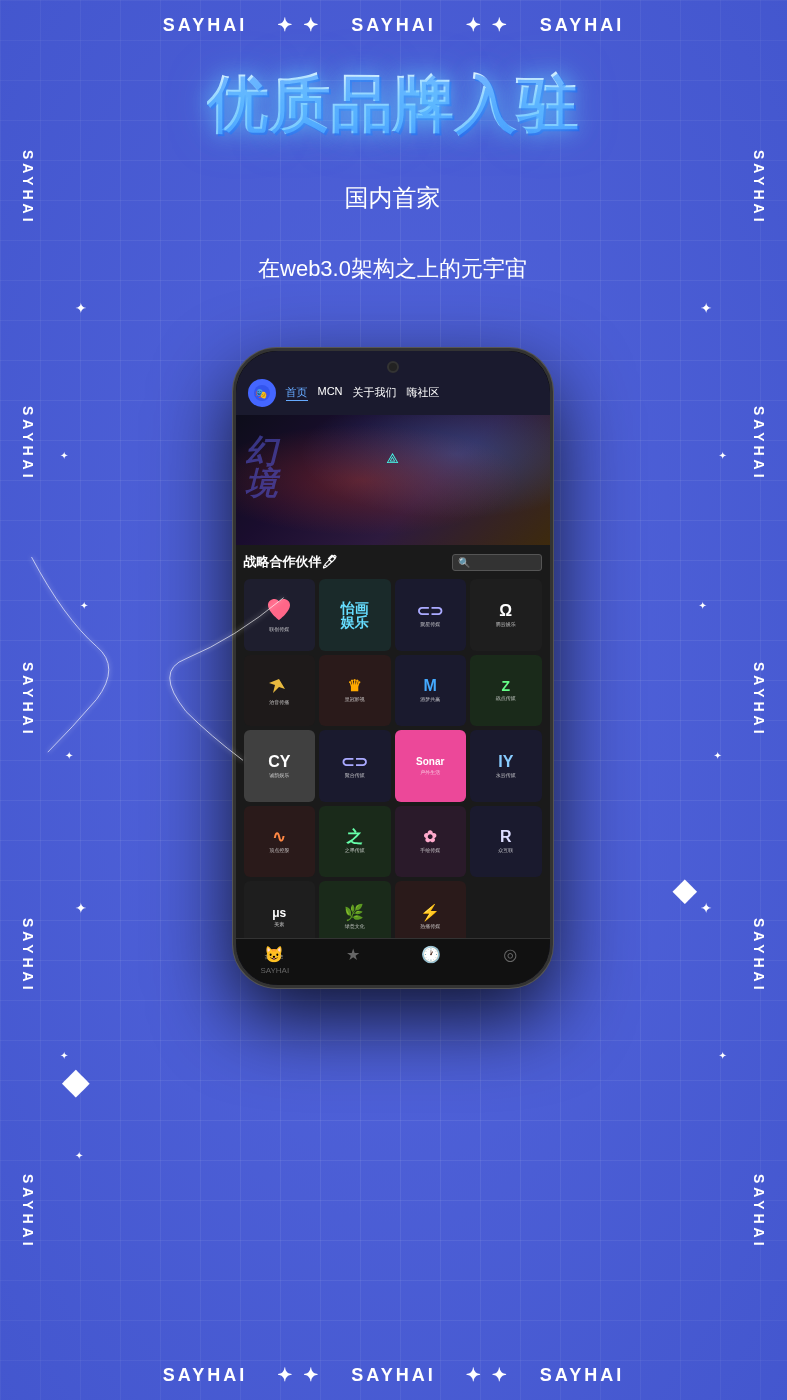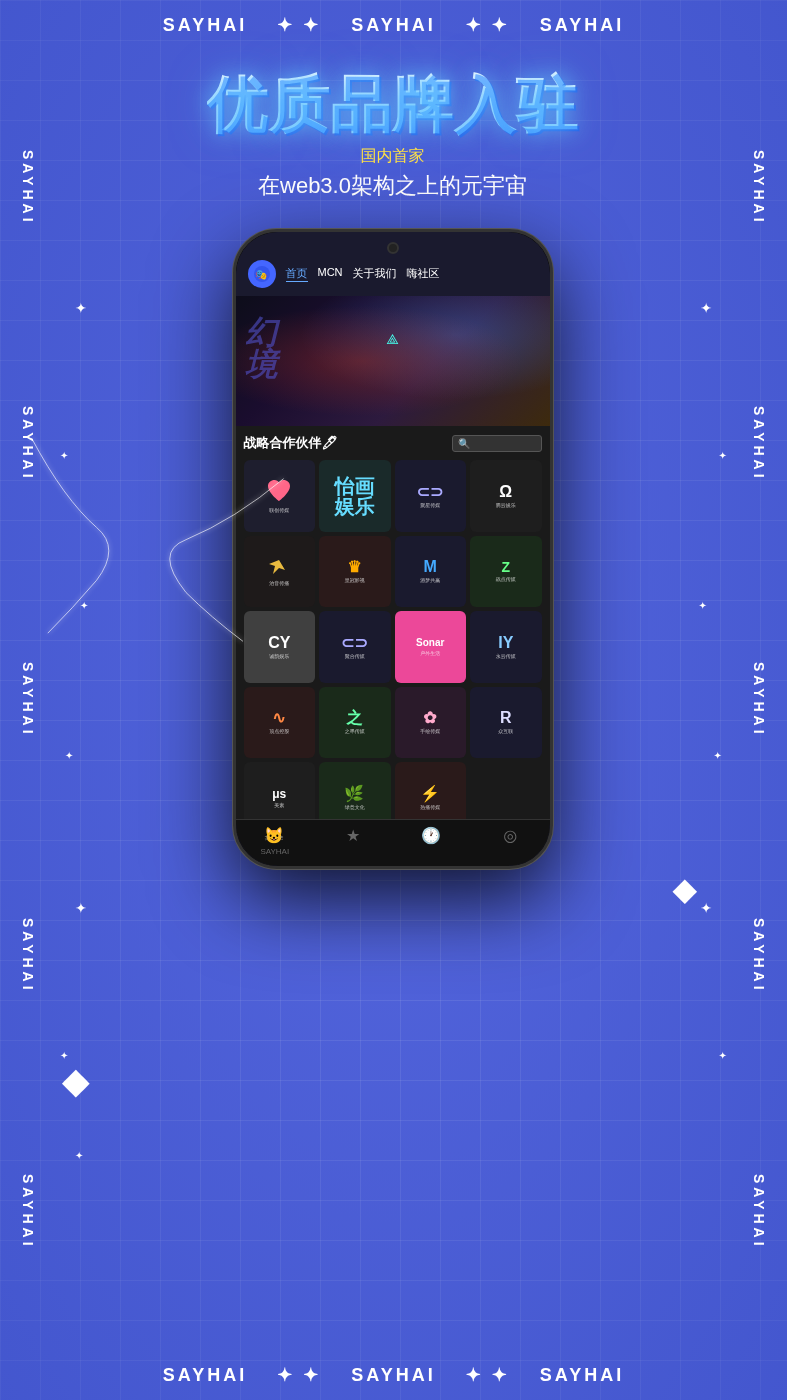--- a/index.html
+++ b/index.html
@@ -77,20 +77,21 @@
     
     .main-content {
       position: absolute;
       top: 50px;
       left: 53px;
       right: 55px;
       display: flex;
       flex-direction: column;
       align-items: center;
       z-index: 5;
+      gap: 36px;
     }
 
     
     .hero-title {
       font-size: 62px;
       font-weight: 900;
       color: white;
       text-align: center;
       line-height: 1.1;
       margin-top: 20px;
@@ -98,22 +99,22 @@
         0 0 20px rgba(100,200,255,0.8),
         0 0 40px rgba(100,200,255,0.5),
         2px 2px 0 rgba(0,100,255,0.5);
       background: linear-gradient(180deg, #ffffff 0%, #aaddff 50%, #88ccff 100%);
       -webkit-background-clip: text;
       -webkit-text-fill-color: transparent;
       background-clip: text;
     }
 
     .hero-subtitle {
-      color: #fde047;
-      font-size: 16px;
+      color: #ffffff;
+      font-size: 24px;
       text-align: left;
       margin-top: 8px;
       font-weight: 500;
     }
 
     .hero-subtitle2 {
       color: white;
       font-size: 22px;
       text-align: center;
       margin-top: 4px;
@@ -498,21 +499,21 @@
                   <svg width="28" height="26" viewBox="0 0 28 26">
                     <path d="M14 22 C14 22 3 14 3 7 C3 3.5 6 1 9.5 1 C11.5 1 13 2 14 3.5 C15 2 16.5 1 18.5 1 C22 1 25 3.5 25 7 C25 14 14 22 14 22Z" fill="#ff6688"></path>
                   </svg>
                   <span class="brand-name">联创传媒</span>
                 </div>
               </div>
 
 
               <div class="brand-card" style="background:#1a2a2a;">
                 <div class="brand-icon-container">
-                  <span class="brand-symbol" style="color:#66ddff;font-size:20px;">怡画<br>娱乐</span>
+                  <span class="brand-symbol" style="color:#66ddff;font-size:14px;">怡画<br>娱乐</span>
                 </div>
               </div>
 
               <div class="brand-card" style="background:#1a1a2e;">
                 <div class="brand-icon-container">
                   <span class="brand-symbol" style="color:#aaaaff;">⊂⊃</span>
                   <span class="brand-name">聚星传媒</span>
                 </div>
               </div>
 

